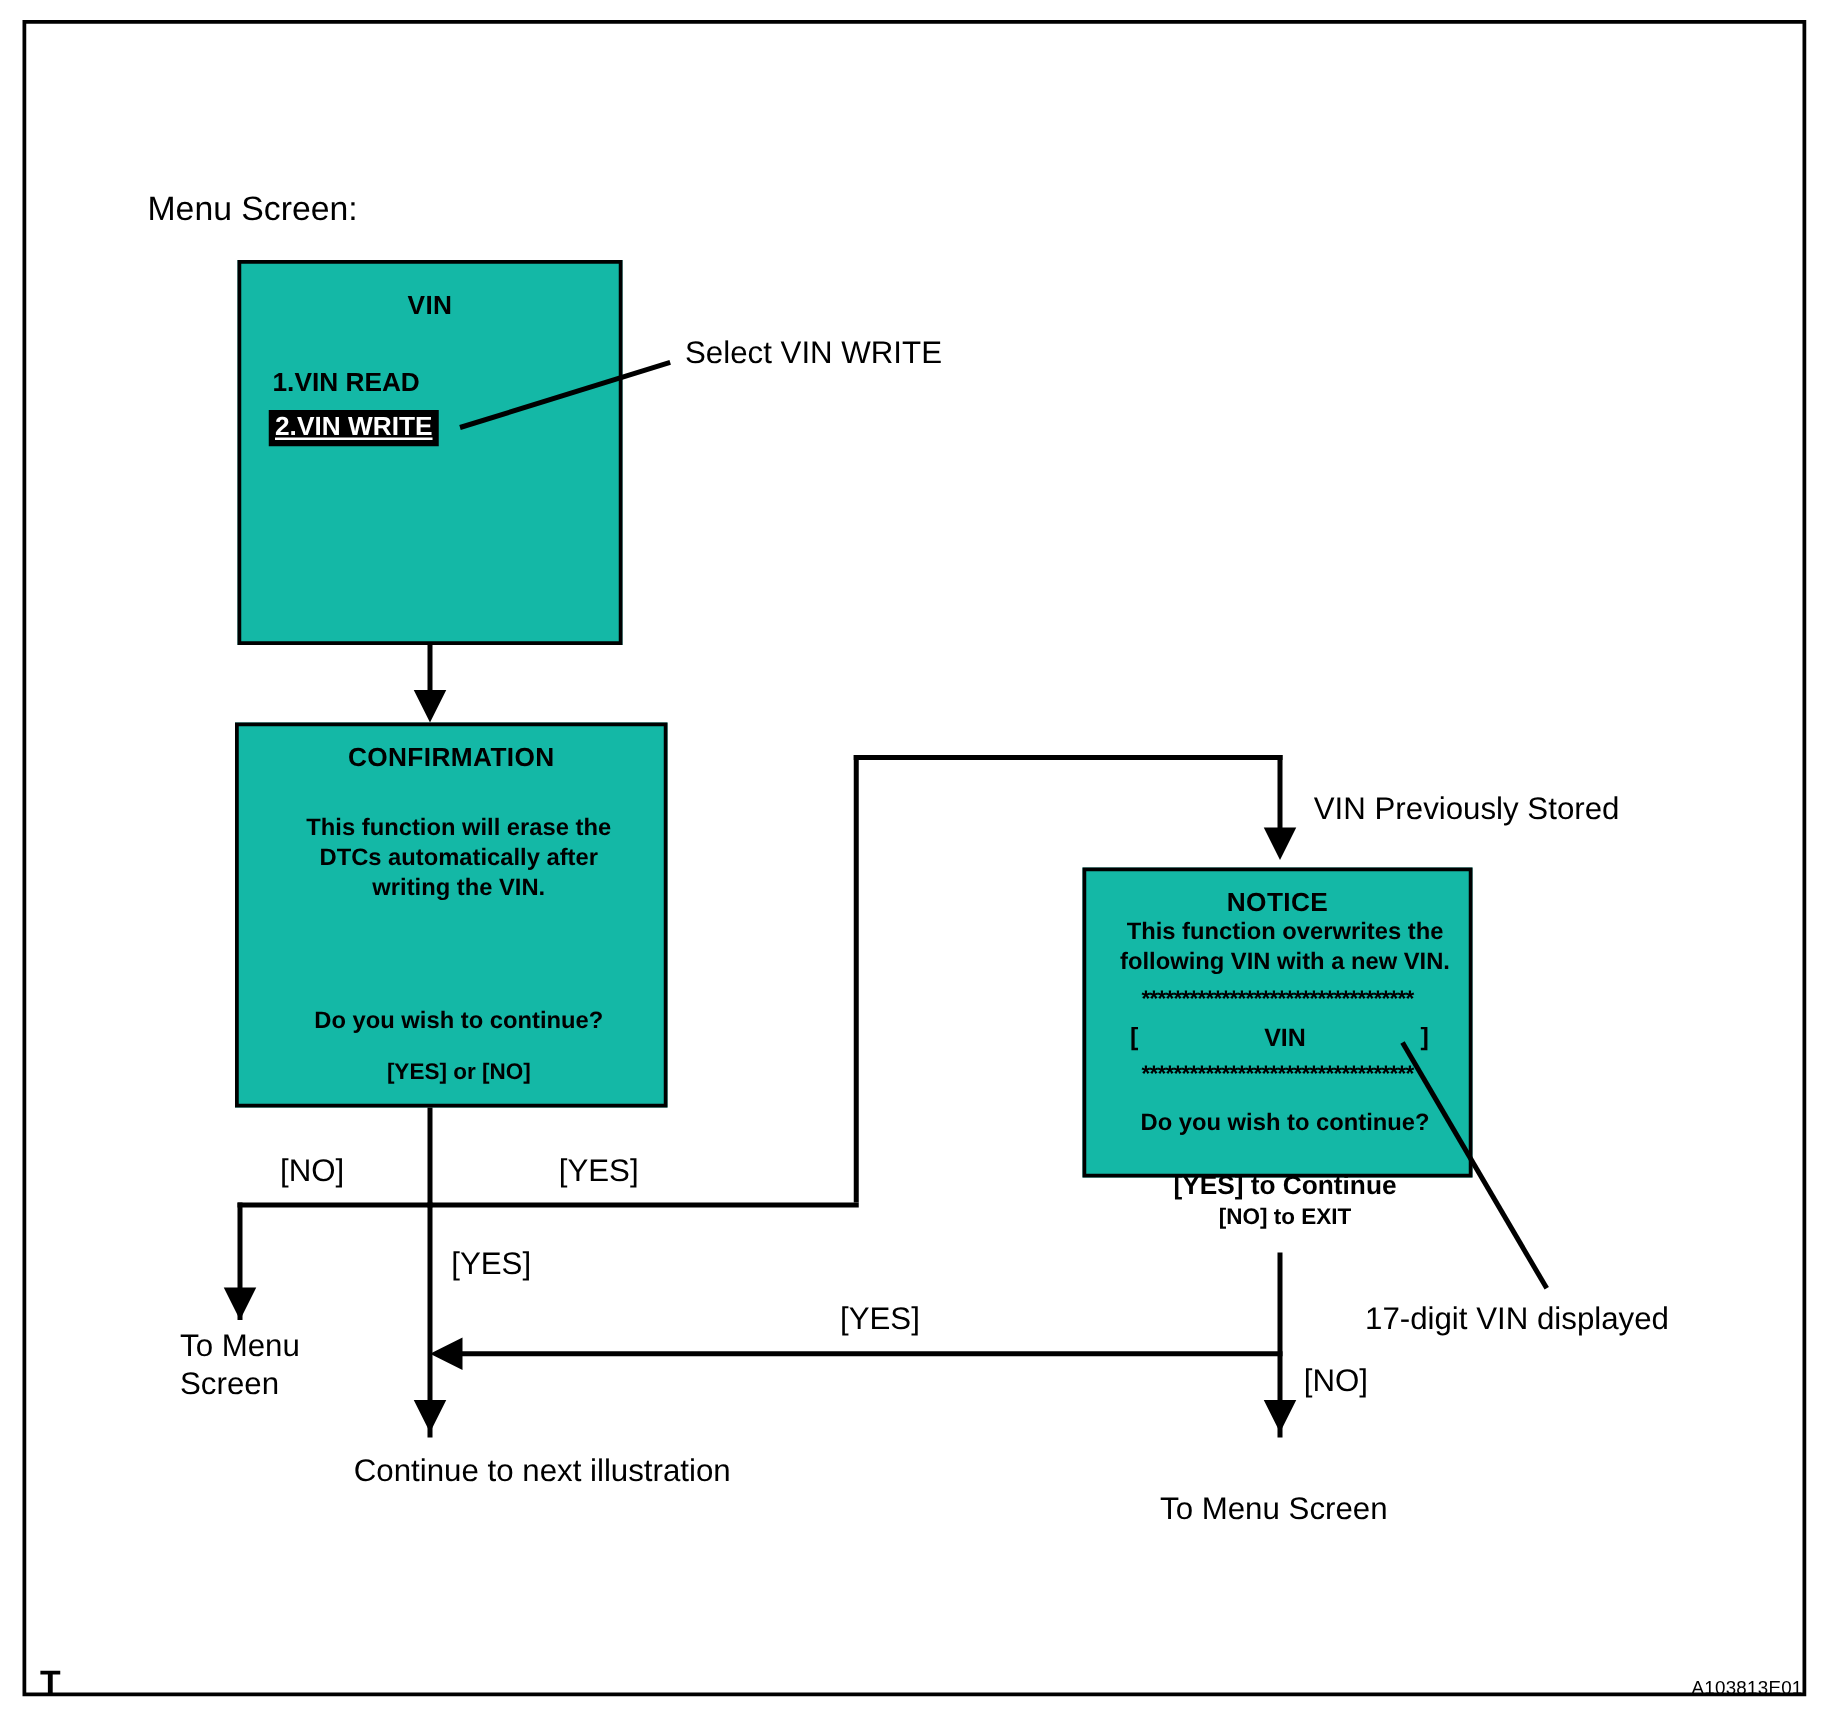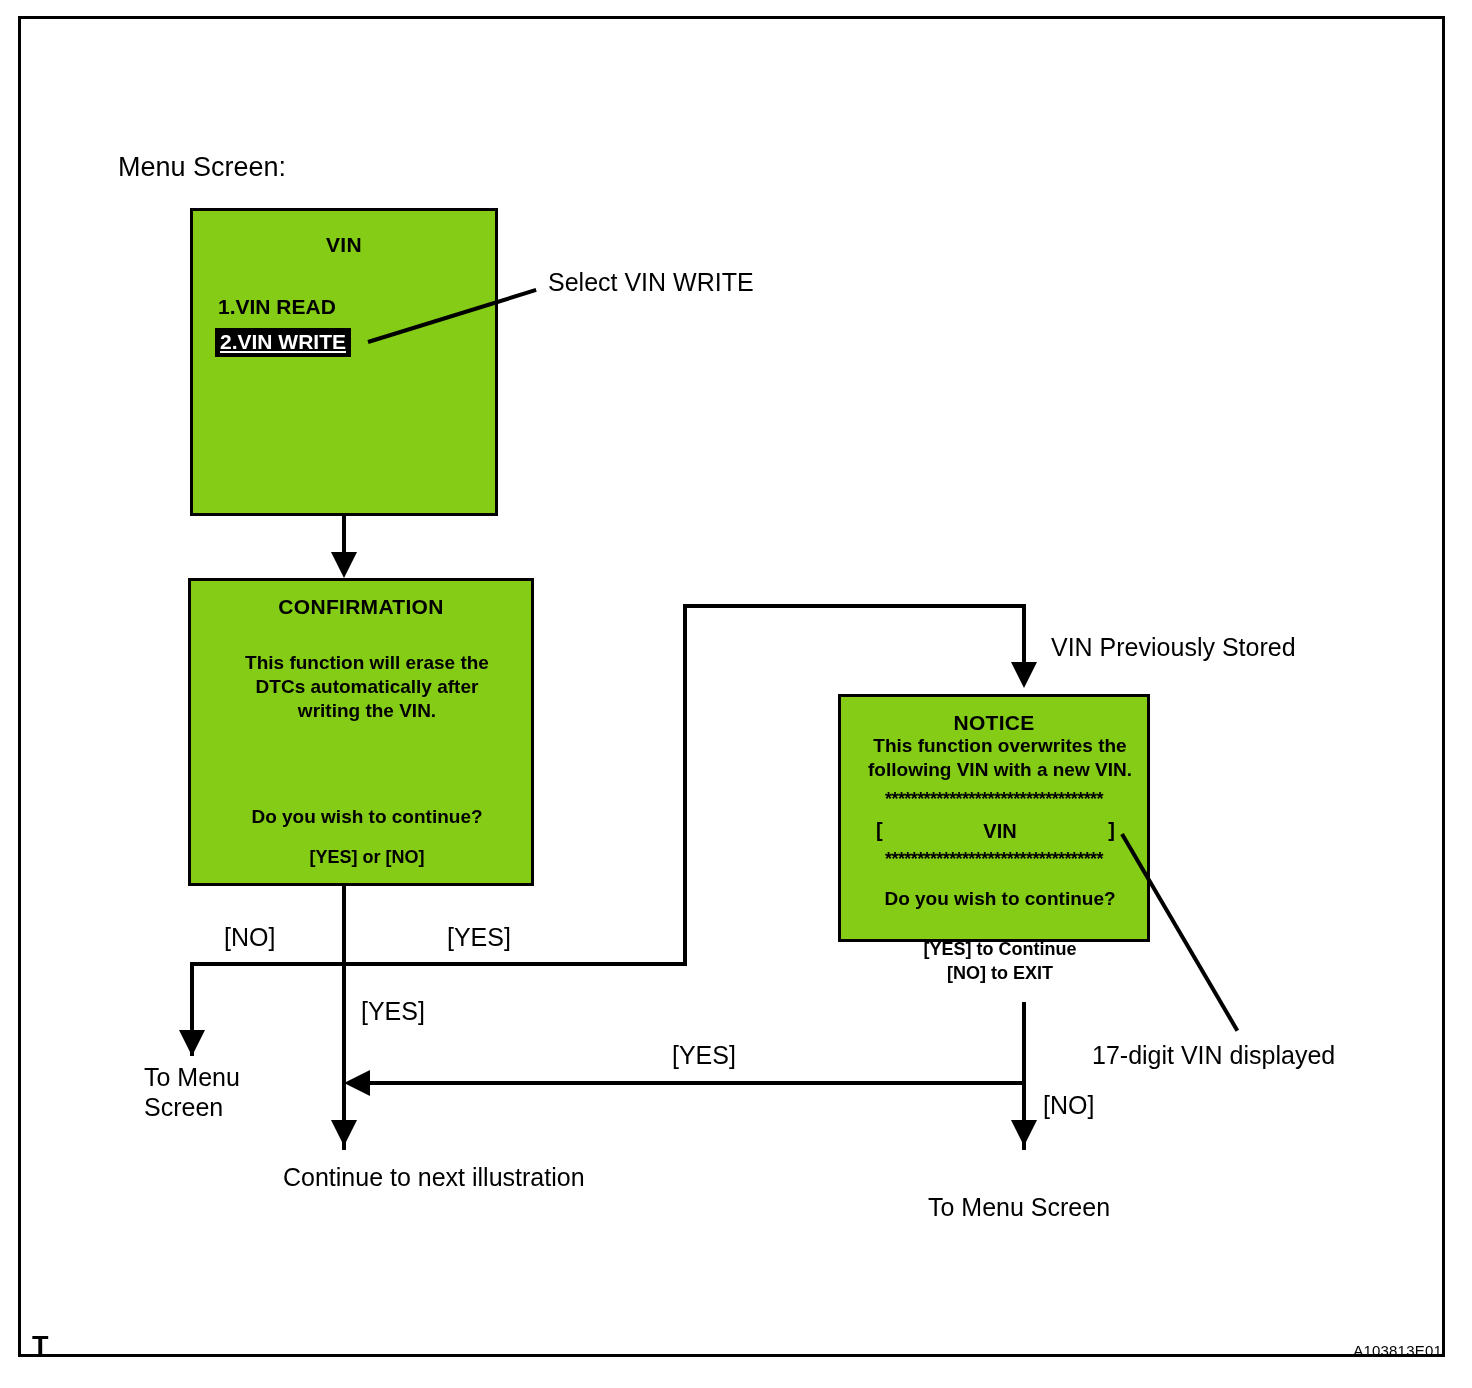--- a/index.html
+++ b/index.html
@@ -36,21 +36,21 @@
     line-height: 30px;
     color: #000;
     white-space: pre;
   }
   .plain-text.two-line { white-space: pre-line; }
 
   
   .screen-box {
     position: absolute;
     border: 3px solid #000000;
-    background: #84cc16;
+    background: #14b8a6;
     box-sizing: border-box;
   }
   .screen-title {
     position: absolute;
     left: 0;
     right: 0;
     text-align: center;
     font-weight: bold;
     font-size: 21px;
     letter-spacing: 0.3px;
@@ -189,31 +189,31 @@
   <div class="h-line" style="left:683px; top:604px; width:343px;"></div>
   <div class="v-line" style="left:1022px; top:604px; height:62px;"></div>
   <div class="arrow-down" style="left:1011px; top:662px;"></div>
 
   <div class="plain-text" style="left:224px; top:922px;">[NO]</div>
   <div class="plain-text" style="left:447px; top:922px;">[YES]</div>
   <div class="plain-text" style="left:361px; top:996px;">[YES]</div>
 
   <div class="plain-text" style="left:1051px; top:632px;text-align:center;">VIN Previously Stored</div>
 
-  <div class="screen-box" style="left:838px; top:694px; width:312px; height:248px;">
+  <div class="screen-box" style="left:866px; top:694px; width:312px; height:248px;">
     <div class="screen-title" style="top:14px;">NOTICE</div>
     <div class="screen-line" style="top:37px;">This function overwrites the
 following VIN with a new VIN.</div>
     <div class="star-line" style="top:92px;">**********************************</div>
     <div class="vin-row" style="left:35px; top:122px;">[</div>
     <div class="screen-line" style="top:122px; font-size:20px;">VIN</div>
     <div class="vin-row" style="right:32px; top:122px;">]</div>
     <div class="star-line" style="top:152px;">**********************************</div>
     <div class="screen-line" style="top:190px;">Do you wish to continue?</div>
-    <div class="screen-line" style="top:240px; font-size:18px;">[YES] to Continue</div>
+    <div class="screen-line" style="top:240px; font-size:21px;">[YES] to Continue</div>
     <div class="screen-line" style="top:264px; font-size:18px;">[NO] to EXIT</div>
   </div>
 
   <div class="leader" style="left:1122px; top:832px; width:228px; transform: rotate(59.6deg);"></div>
   <div class="plain-text" style="left:1092px; top:1040px;">17-digit VIN displayed</div>
 
   <div class="v-line" style="left:1022px; top:1002px; height:148px;"></div>
   <div class="arrow-down" style="left:1011px; top:1120px;"></div>
 
   <div class="h-line" style="left:368px; top:1081px; width:658px;"></div>

